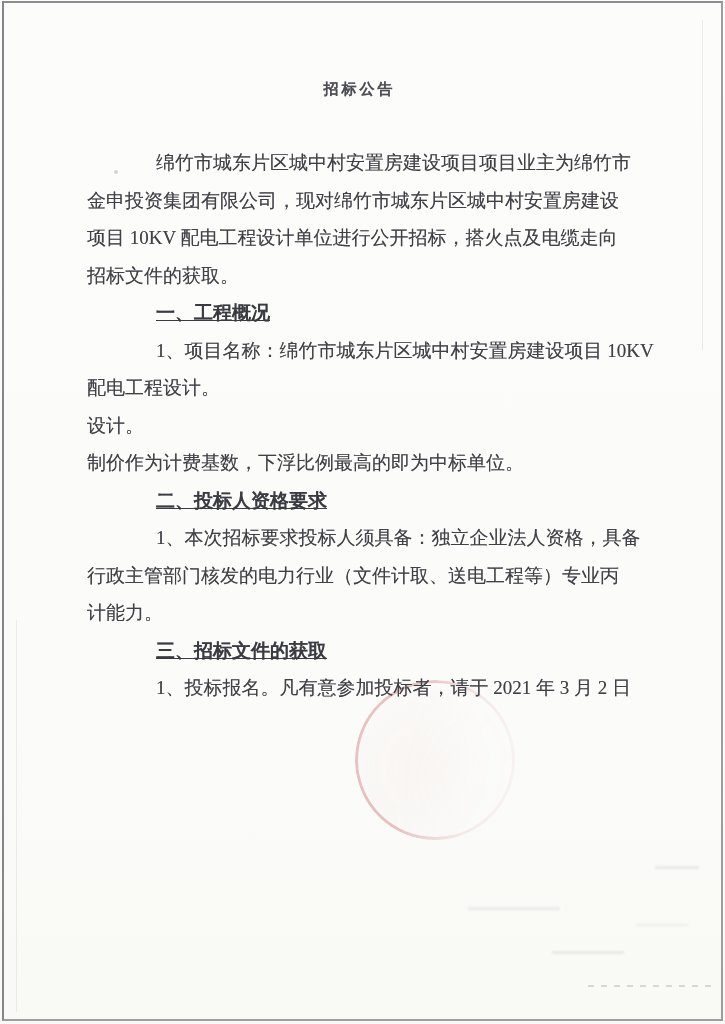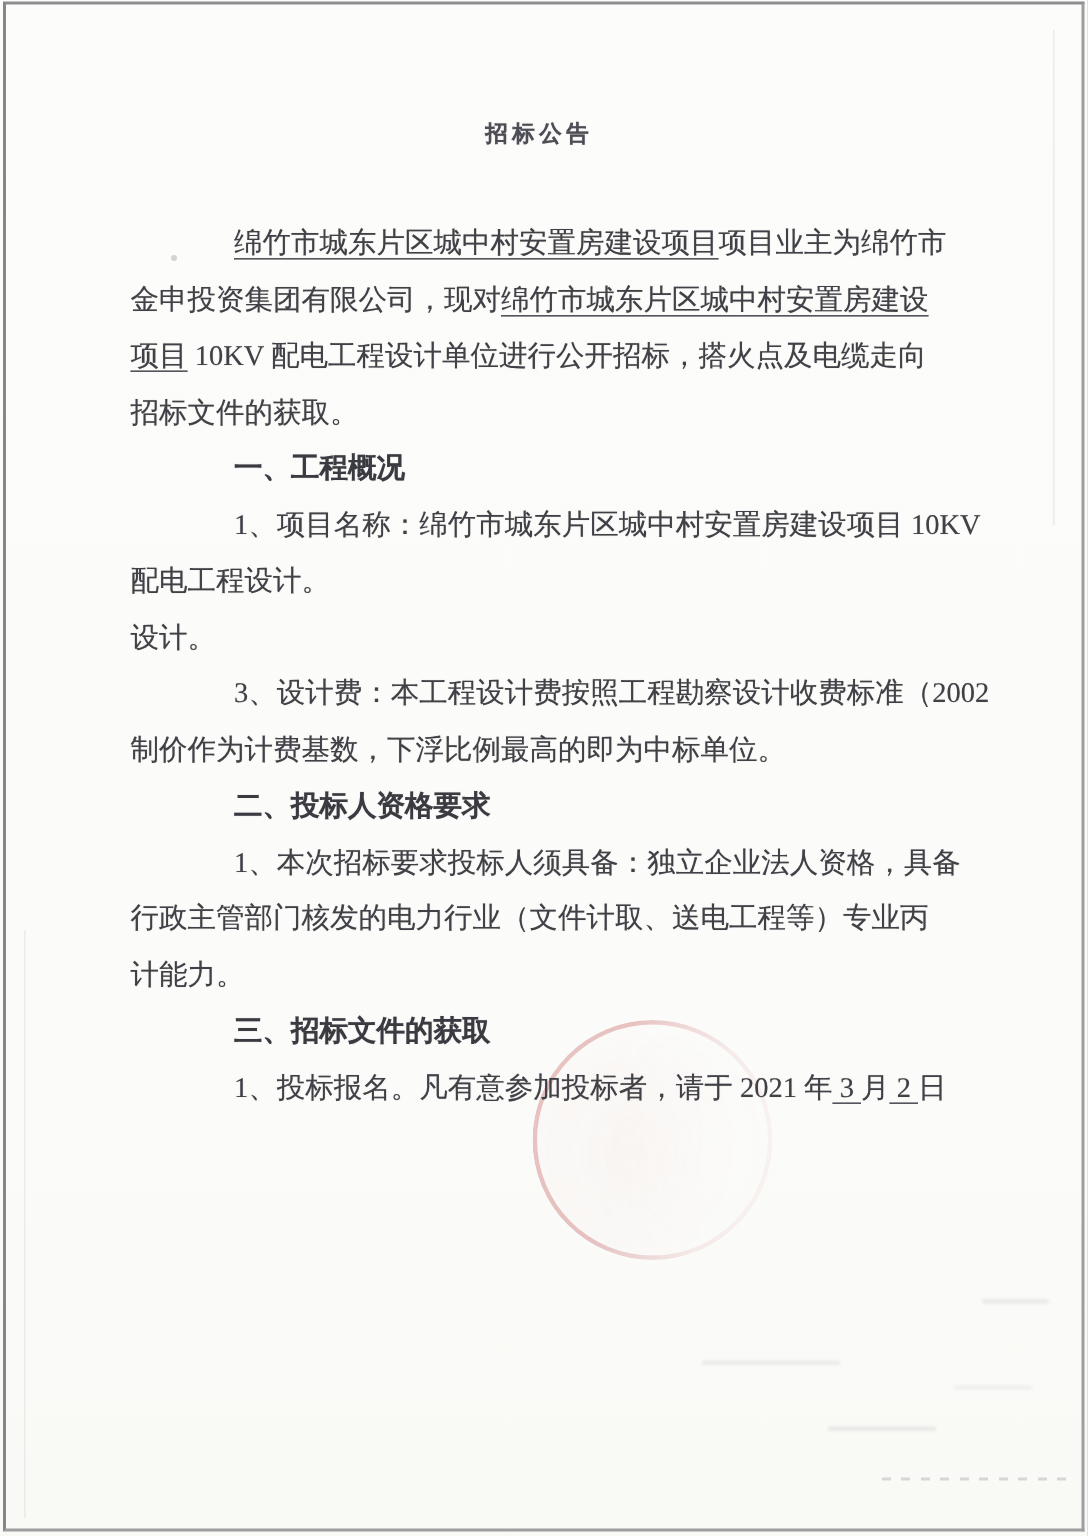--- a/index.html
+++ b/index.html
@@ -35,23 +35,22 @@
     text-shadow:0 0 0.6px rgba(77,77,85,0.55);
   }
   .doc-body{
     position:absolute;left:87px;top:144px;width:548px;
     font-size:19px;line-height:37.5px;
     color:#404046;
     text-shadow:0 0 0.6px rgba(64,64,70,0.45);
   }
   .ln{display:block;white-space:pre;}
   .ind{padding-left:69px;}
-  .hd{font-weight:bold;color:#3a3a41;}
+  .hd{font-weight:bold;color:#3a3a41;text-decoration:underline;}
   .u{
-    text-decoration:underline;
     text-underline-offset:4px;
     text-decoration-thickness:1px;
     text-decoration-color:#55555c;
   }
   .seal{
     position:absolute;left:355px;top:680px;width:154px;height:154px;
     border-radius:50%;
     border:3px solid rgba(204,120,120,0.45);
     background:radial-gradient(circle at 45% 55%, rgba(225,150,150,0.07) 0%, rgba(225,150,150,0.02) 60%, transparent 75%);
     -webkit-mask-image:linear-gradient(100deg, rgba(0,0,0,0.95) 35%, rgba(0,0,0,0.25) 72%, rgba(0,0,0,0.10) 100%);
@@ -78,21 +77,20 @@
   <div class="doc-body">
     <div class="ln ind"><span class="u">绵竹市城东片区城中村安置房建设项目</span><span>项目业主为绵竹市</span></div>
     <div class="ln"><span>金申投资集团有限公司，现对</span><span class="u">绵竹市城东片区城中村安置房建设</span></div>
     <div class="ln"><span class="u">项目</span><span> 10KV 配电工程设计单位进行公开招标，搭火点及电缆走向</span></div>
     <div class="ln"><span>招标文件的获取。</span></div>
 
     <div class="ln ind hd"><span>一、工程概况</span></div>
     <div class="ln ind"><span>1、项目名称：绵竹市城东片区城中村安置房建设项目 10KV</span></div>
     <div class="ln"><span>配电工程设计。</span></div>
     <div class="ln"><span>设计。</span></div>
-    <div class="ln ind"><span>3、设计费：本工程设计费按照工程勘察设计收费标准（2002</span></div>
     <div class="ln"><span>制价作为计费基数，下浮比例最高的即为中标单位。</span></div>
 
     <div class="ln ind hd"><span>二、投标人资格要求</span></div>
     <div class="ln ind"><span>1、本次招标要求投标人须具备：独立企业法人资格，具备</span></div>
     <div class="ln"><span>行政主管部门核发的电力行业（文件计取、送电工程等）专业丙</span></div>
     <div class="ln"><span>计能力。</span></div>
 
     <div class="ln ind hd"><span>三、招标文件的获取</span></div>
     <div class="ln ind"><span>1、投标报名。凡有意参加投标者，请于 2021 年</span><span class="u"> 3 </span><span>月</span><span class="u"> 2 </span><span>日</span></div>
   </div>

